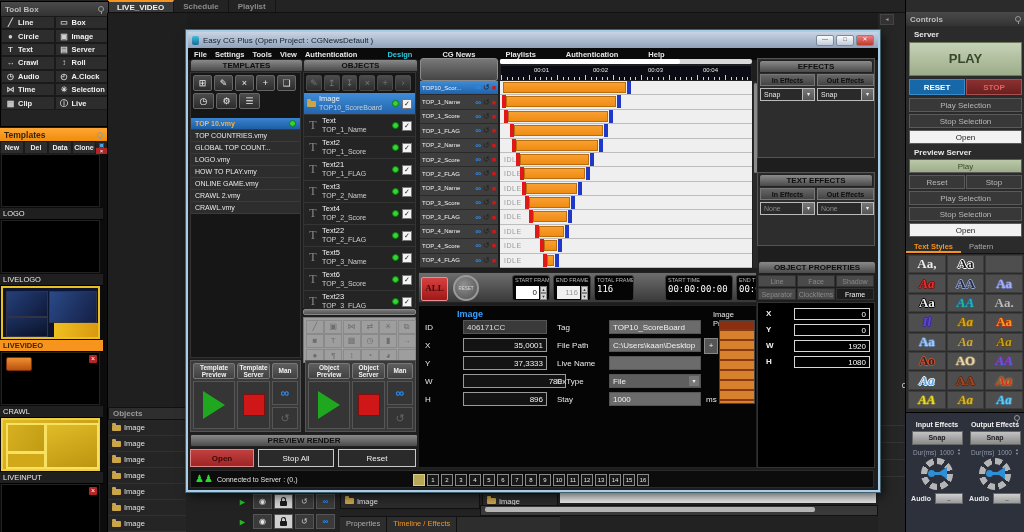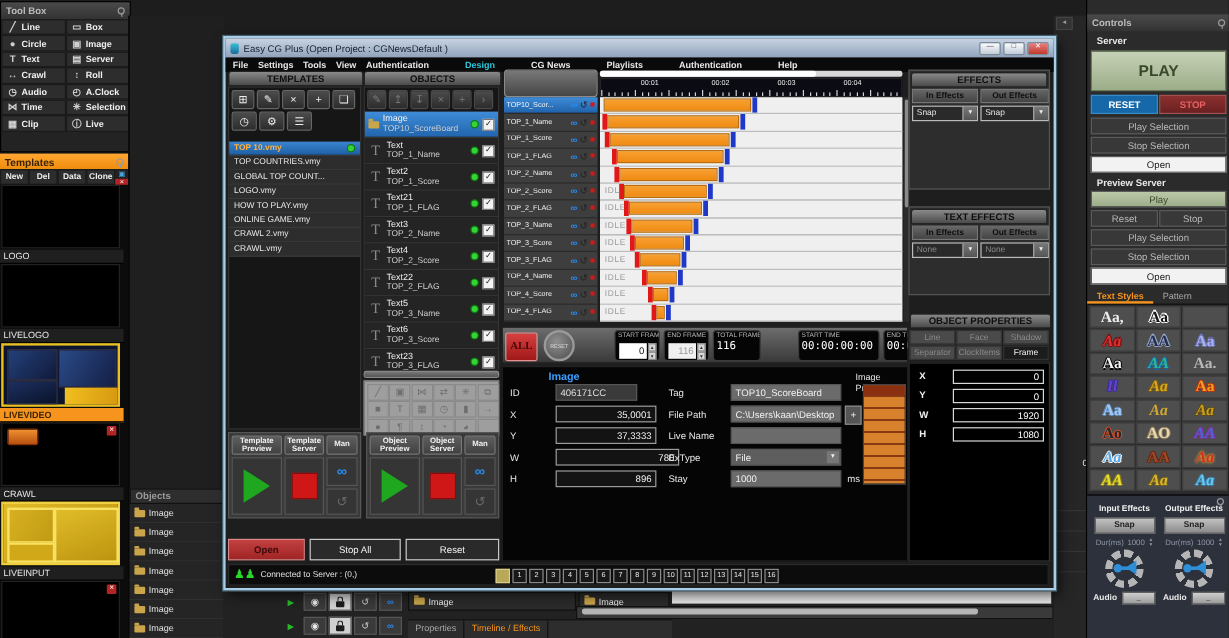--- a/index.html
+++ b/index.html
@@ -119,20 +119,25 @@
   .durrow{display:flex;justify-content:center;gap:3px;color:#8f97a8;font-size:6.5px;margin-top:3px;align-items:center}
   .audiorow{display:flex;justify-content:center;gap:4px;margin-top:3px;align-items:center}
   .audiobtn{width:26px;height:9px;background:linear-gradient(#cfcfcf,#9a9a9a);border:1px solid #666;font-size:6px;text-align:center;line-height:8px;color:#333}
   .hline{position:absolute;height:1px;background:#343434}
 </style>
 </head>
 <body>
 
 <div id="stage">
 
+  <div class="abs" id="topbar">
+      <div class="tab active">LIVE_VIDEO</div>
+      <div class="tab">Schedule</div>
+      <div class="tab">Playlist</div>
+    </div>
 
   <div class="abs" id="toolbox">
     <div class="pbar">
       <span>Tool Box</span>
       <span class="pin"></span>
     </div>
     <div id="toolbox-grid">
         <div class="tbx-cell">
           <div class="tbx-ic">╱</div>
           <div>Line</div>
@@ -756,21 +761,21 @@
       </div>
     </div>
 
     <div class="abs" style="left:230px;top:273px;width:339px;height:163px;background:#050505;border:1px solid #222;box-sizing:border-box" id="w-props">
       <div class="abs" style="left:38px;top:3px;color:#3aa0ff;font-weight:bold;font-size:9px">Image</div>
       <div class="abs" style="left:294px;top:4px;color:#e8e8e8;font-size:7.5px">Image Preview</div>
       <div class="abs" style="left:300px;top:14px;width:36px;height:84px;border:1px solid #444;background:
         linear-gradient(180deg,#8a3010 0 10%,transparent 10%),
         repeating-linear-gradient(180deg,#d8812c 0 8px,#8a3a12 8px 10px);box-sizing:border-box"></div>
     <div class="pr-lab" style="left: 6px; top: 17px;">ID</div>
-        <div class="pr-in idv" style="left: 44px; top: 14px; width: 68px;">406171CC</div>
+        <div class="pr-in idv" style="left: 44px; top: 14px; width: 84px;">406171CC</div>
         <div class="pr-lab" style="left: 6px; top: 35px;">X</div>
         <div class="pr-in" style="left: 44px; top: 32px; width: 84px;">35,0001</div>
         <div class="pr-lab" style="left: 6px; top: 53px;">Y</div>
         <div class="pr-in" style="left: 44px; top: 50px; width: 84px;">37,3333</div>
         <div class="pr-lab" style="left: 6px; top: 71px;">W</div>
         <div class="pr-in" style="left: 44px; top: 68px; width: 103px;">780</div>
         <div class="pr-lab" style="left: 6px; top: 89px;">H</div>
         <div class="pr-in" style="left: 44px; top: 86px; width: 84px;">896</div>
         <div class="pr-lab" style="left: 138px; top: 17px;">Tag</div>
         <div class="pr-in gray" style="left: 190px; top: 14px; width: 92px;">TOP10_ScoreBoard</div>
@@ -808,20 +813,21 @@
             <div class="tri-play"></div>
           </div>
           <div class="pv-cell" style="left: 46px; top: 20px; width: 33px; height: 48px;">
             <div class="sq-stop"></div>
           </div>
           <div class="pv-cell" style="left: 81px; top: 20px; width: 26px; height: 24px; color: rgb(42, 140, 240); font-weight: bold; font-size: 12px;">∞</div>
           <div class="pv-cell" style="left: 81px; top: 46px; width: 26px; height: 22px; color: rgb(102, 102, 102); font-size: 11px;">↺</div>
         </div>
       </div>
 
+    <div class="abs phdr" style="left:2px;top:402px;width:226px;border-radius:2px">PREVIEW RENDER</div>
     <div class="abs" id="w-prender" style="left:2px;top:417px;width:226px;height:18px">
         <div class="prv-btn red" style="left: 0px; width: 64px;">Open</div>
         <div class="prv-btn" style="left: 68px; width: 76px;">Stop All</div>
         <div class="prv-btn" style="left: 148px; width: 78px;">Reset</div>
       </div>
 
     <div class="abs" style="left:2px;top:438px;width:684px;height:18px;background:#0c0c0c;border:1px solid #2a2a2a;box-sizing:border-box">
       <span style="position:absolute;left:4px;top:2px;color:#2ad82a;font-size:10px">♟♟</span>
       <span style="position:absolute;left:26px;top:5px;color:#e0e0e0;font-size:7px">Connected to Server : (0,)</span>
       <span id="w-pages" style="position:absolute;left:222px;top:3px;display:flex">

